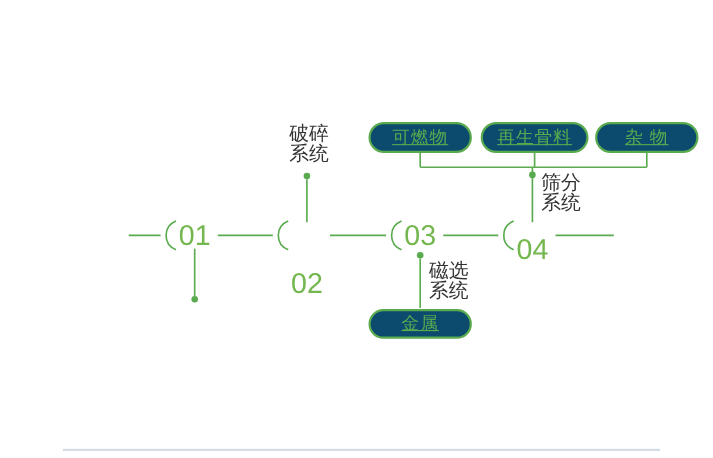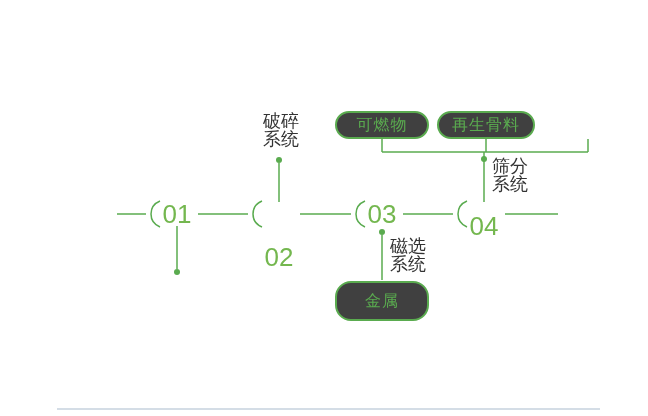--- a/index.html
+++ b/index.html
@@ -12,21 +12,21 @@
   .canvas{
     position:relative;width:648px;height:416px;background:#ffffff;overflow:hidden;
     font-family:"Liberation Sans","DejaVu Sans",sans-serif;
   }
   .lines-svg{position:absolute;left:0;top:0;color:var(--accent);}
   .pill{
     position:absolute;box-sizing:border-box;
     border:2px solid var(--accent);border-radius:16px;
     color:var(--accent);font-size:16px;letter-spacing:1px;
     display:flex;align-items:center;justify-content:center;
-    background:#404040;white-space:nowrap;
+    background:#0c4a6e;white-space:nowrap;text-decoration:underline;
   }
   .stage-number{
     position:absolute;width:50px;height:32px;line-height:32px;
     text-align:center;font-size:26px;color:var(--number);
   }
   .sys-label{
     position:absolute;color:var(--text);font-size:18px;line-height:18px;
     white-space:pre-line;
   }
   .bottom-divider{
@@ -80,18 +80,19 @@
 
   <div class="sys-label" style="left:263px;top:112px;">破碎
 系统</div>
   <div class="sys-label" style="left:390px;top:237px;">磁选
 系统</div>
   <div class="sys-label" style="left:492px;top:157px;">筛分
 系统</div>
 
   <div class="pill" style="left:335px;top:111px;width:94px;height:28px;">可燃物</div>
   <div class="pill" style="left:437px;top:111px;width:98px;height:28px;">再生骨料</div>
+  <div class="pill" style="left:541px;top:111px;width:94px;height:28px;">杂 物</div>
 
-  <div class="pill" style="left:335px;top:281px;width:94px;height:40px;">金属</div>
+  <div class="pill" style="left:335px;top:281px;width:94px;height:27px;">金属</div>
 
   <div class="bottom-divider"></div>
 
 </div>
 
 </body></html>

